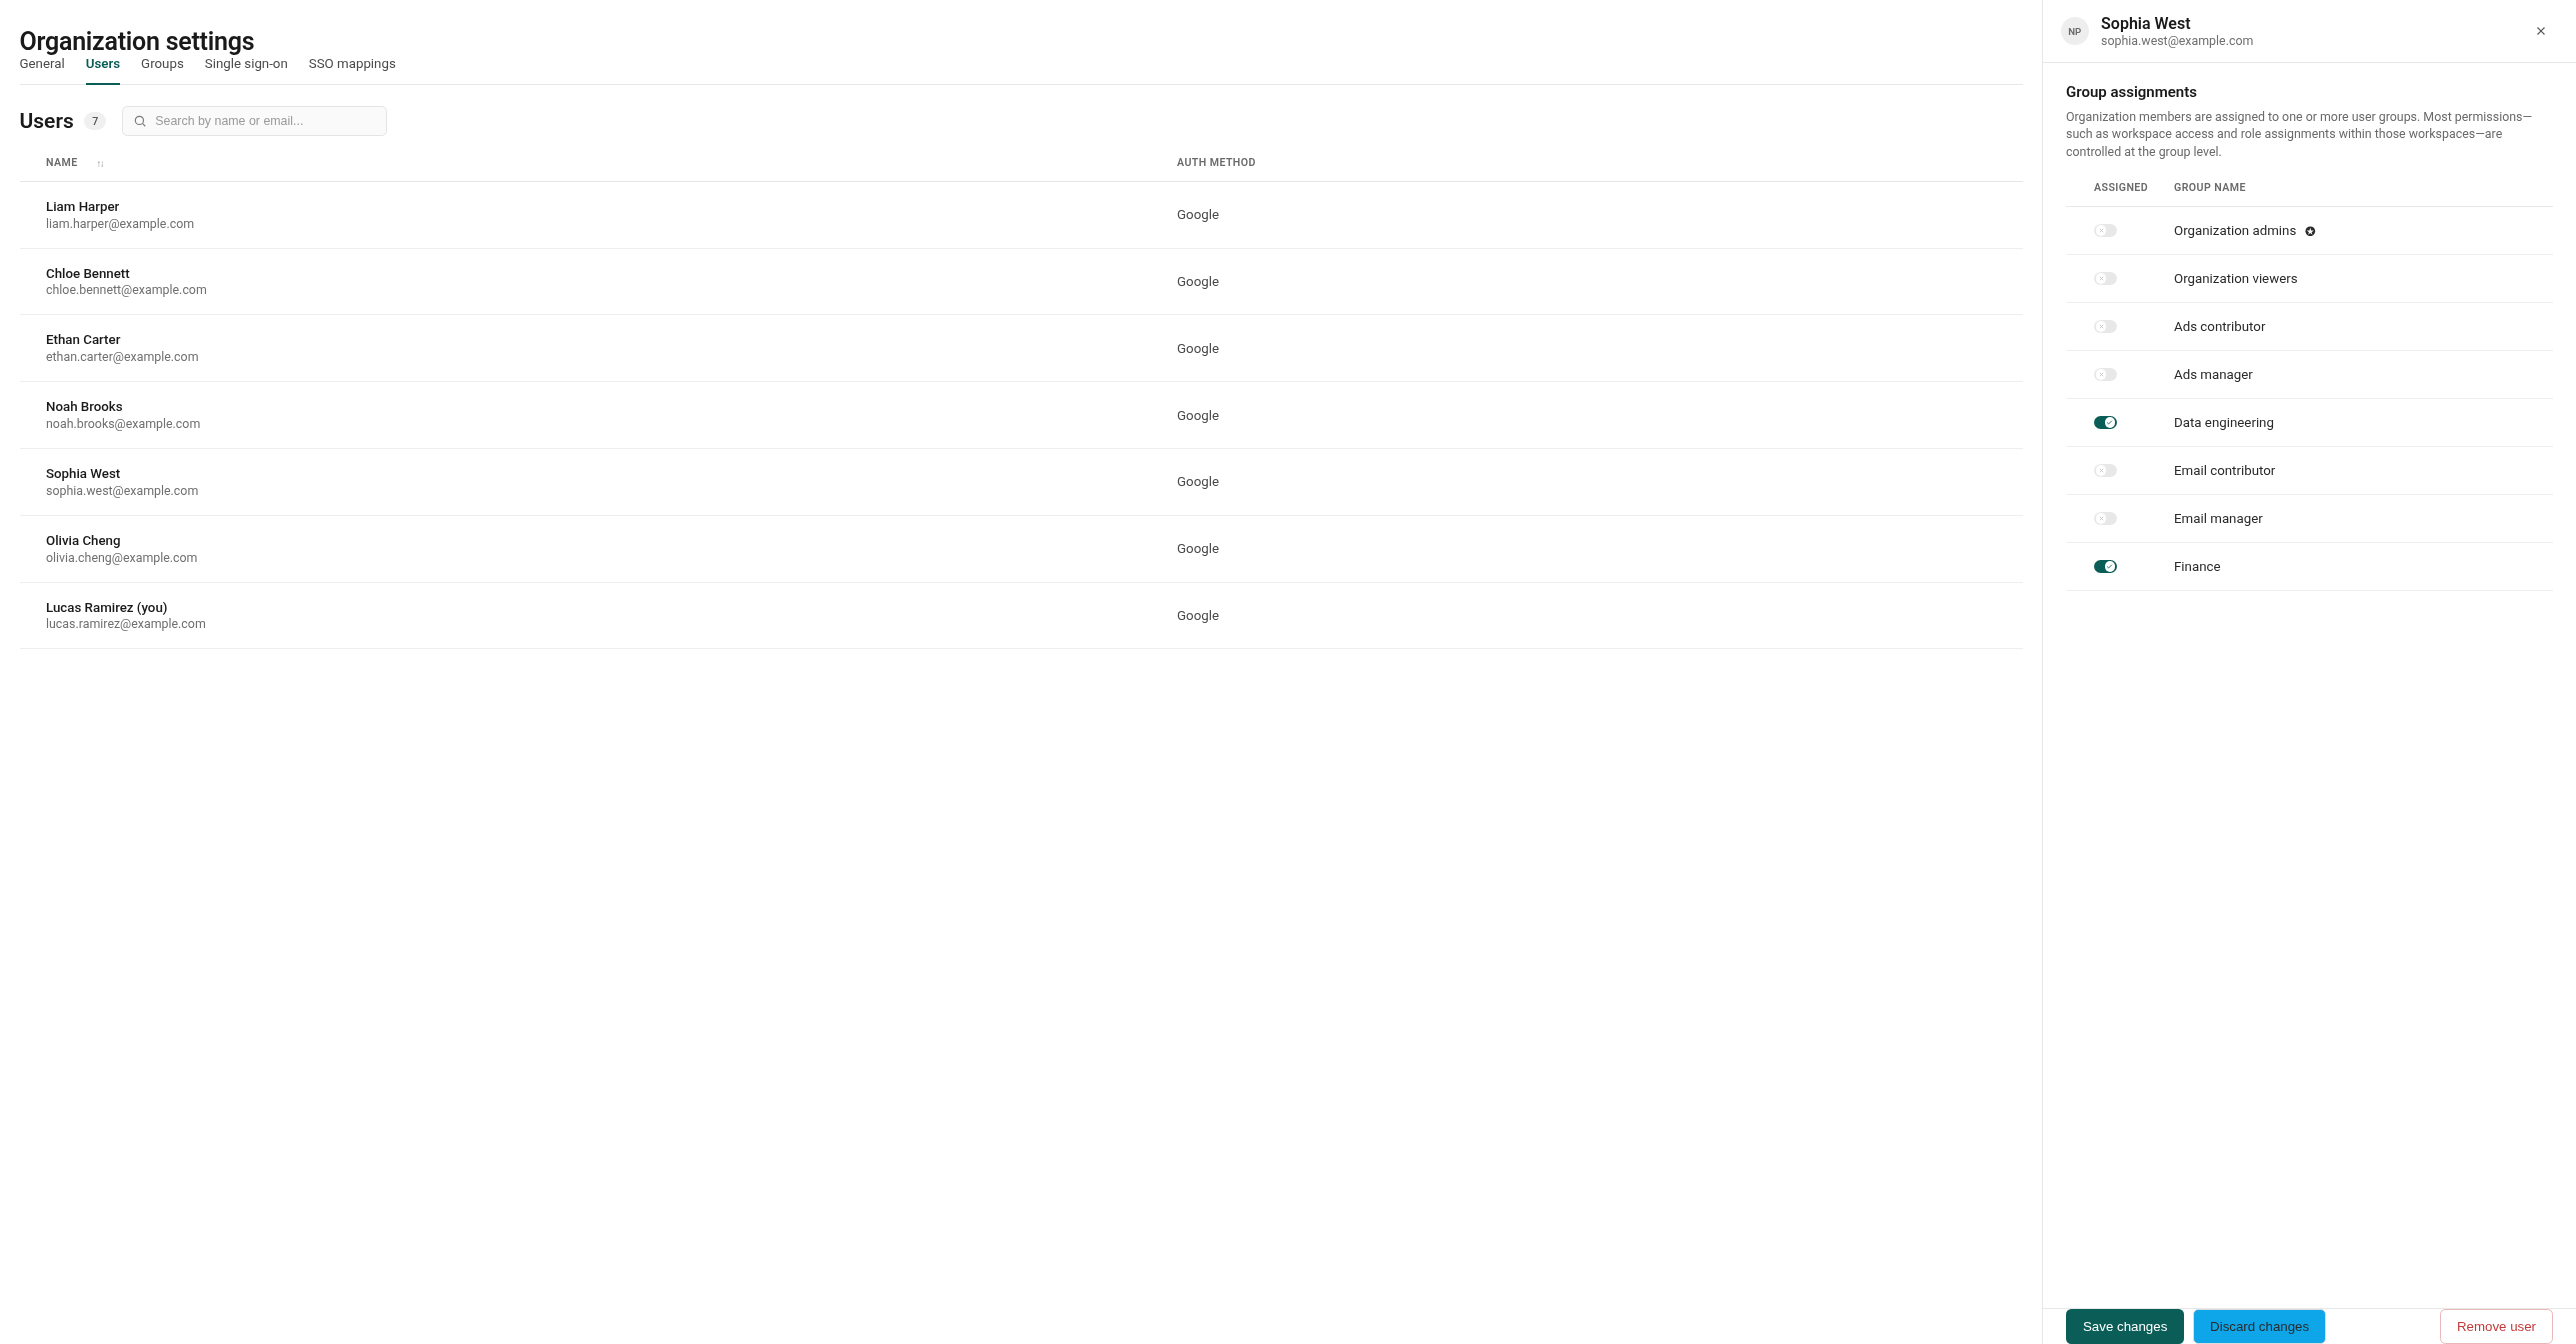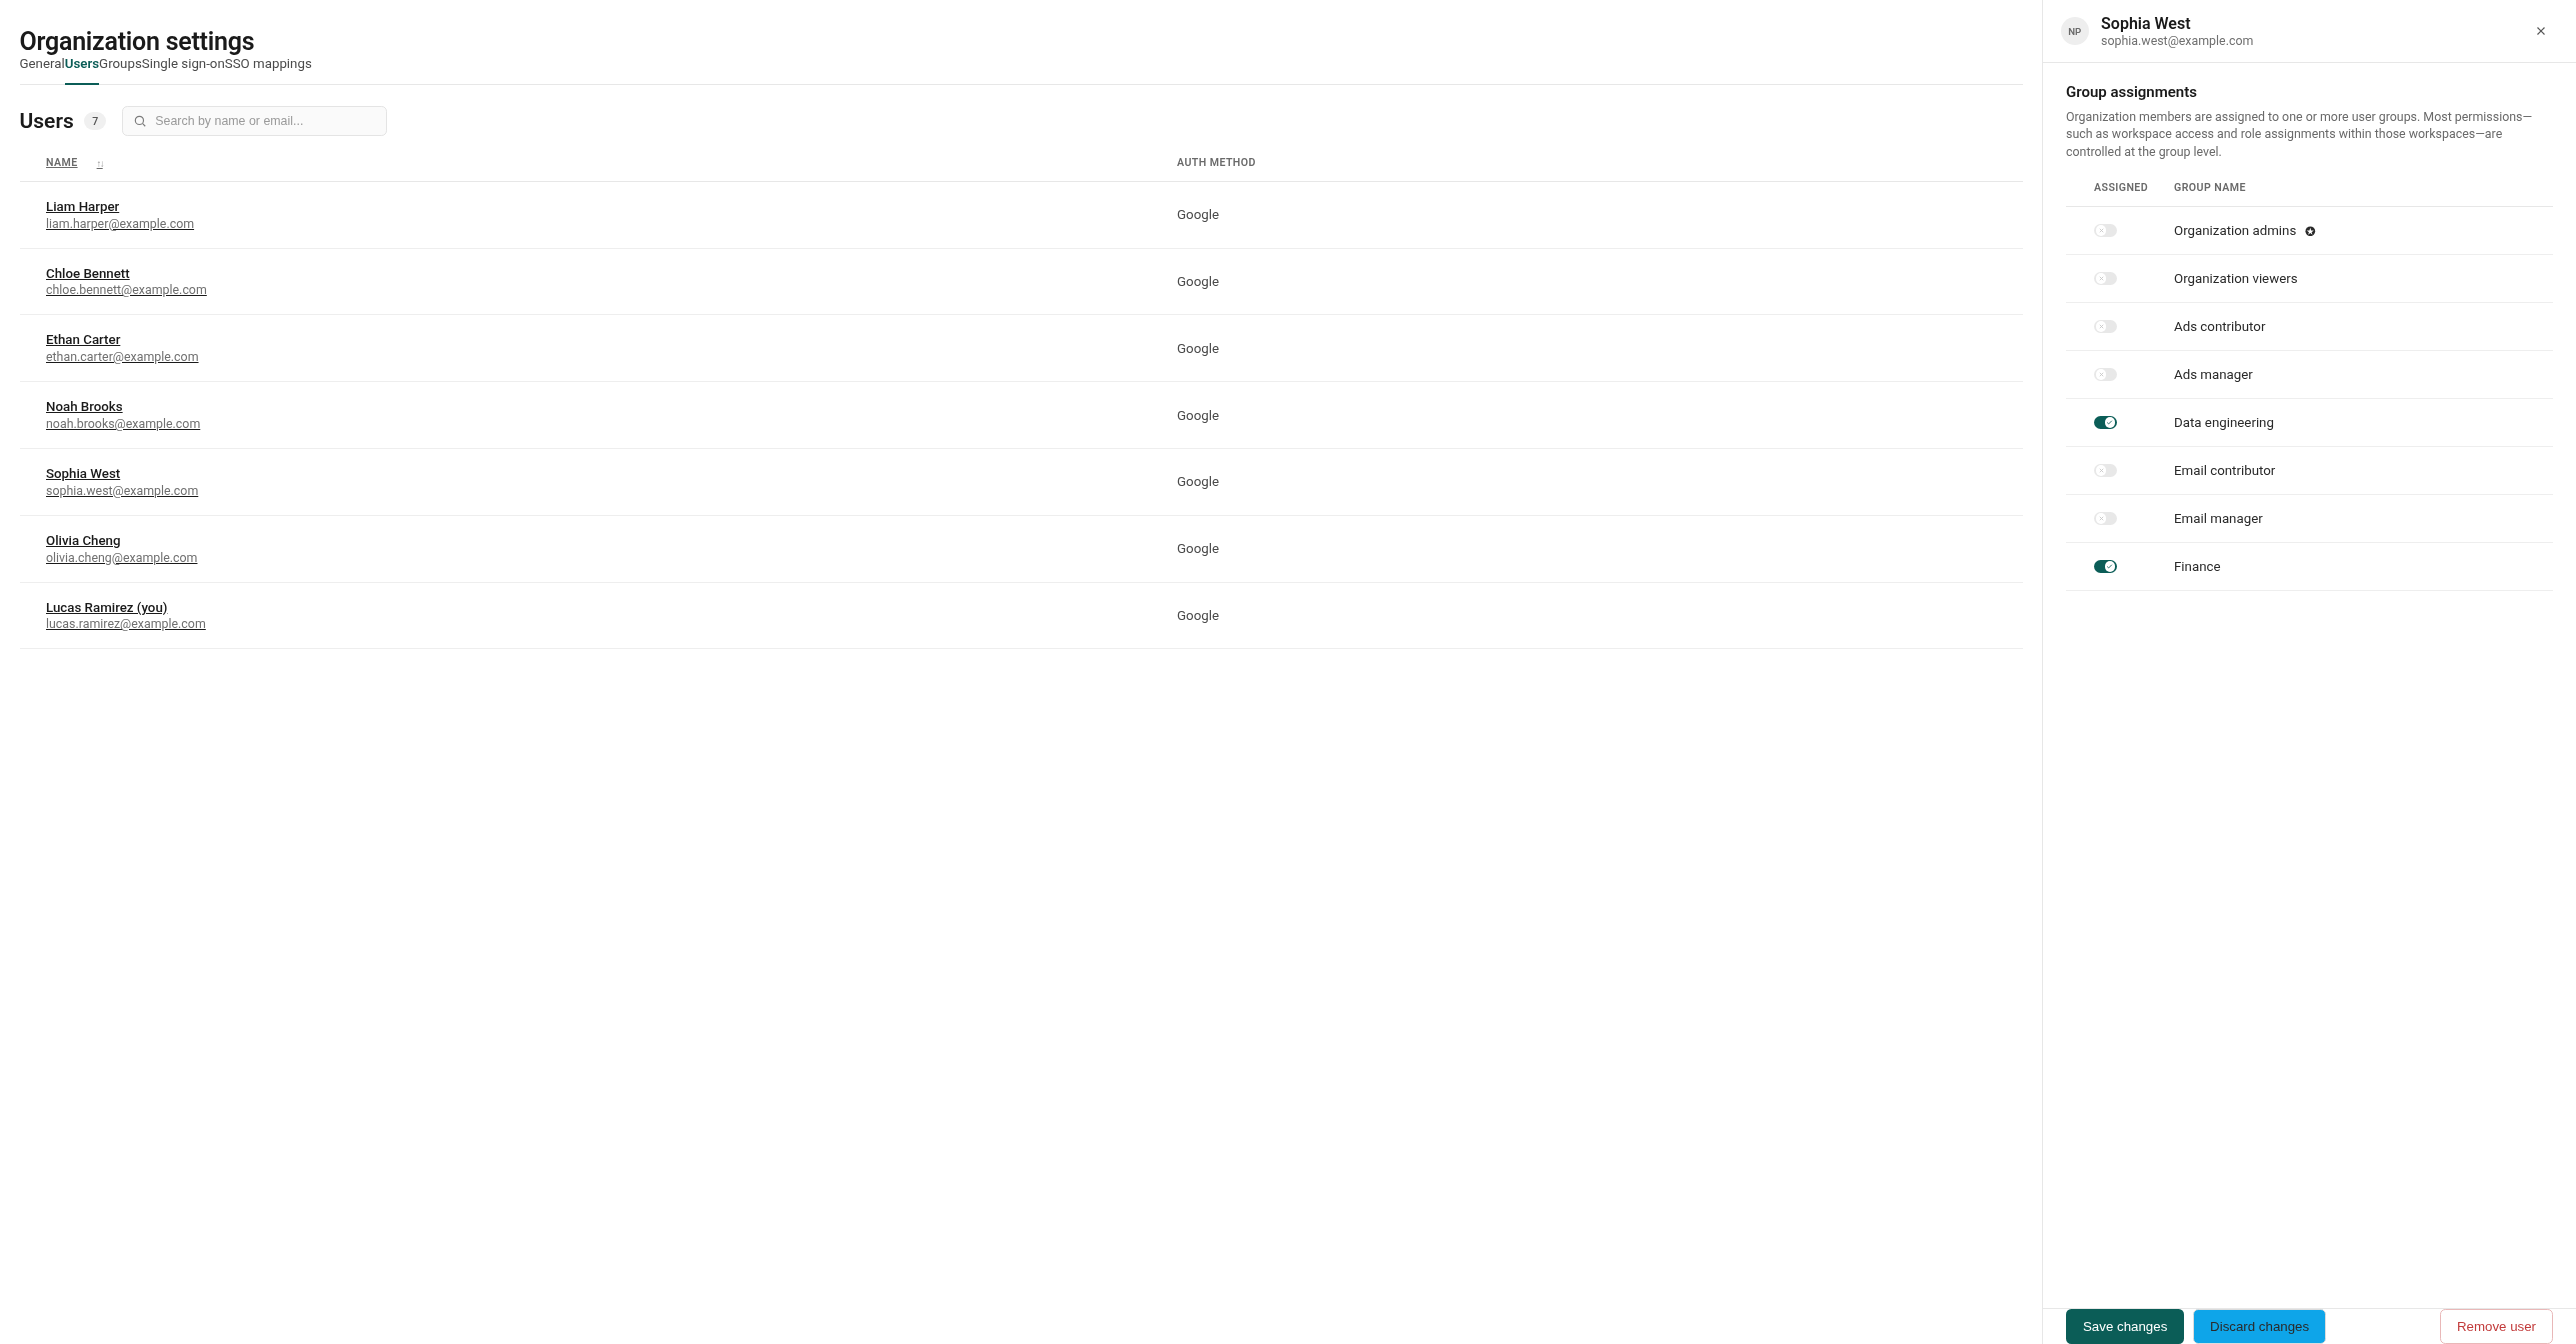--- a/index.html
+++ b/index.html
@@ -12,20 +12,21 @@
   }
   .app { display: flex; height: 100vh; }
   .main { flex: 1; padding: 26.5px 19.5px 0 19.5px; overflow-y: auto; }
   .page-title {
     font-size: 25px;
     font-weight: 600;
     letter-spacing: -0.01em;
   }
   .tabs {
     display: flex;
+    gap: 21px;
     border-bottom: 0.9px solid #e7e7e7;
     margin-bottom: 21px;
   }
   .tab {
     padding: 0 0 12.4px 0;
     font-size: 13.3px;
     color: #4b4b4b;
     cursor: pointer;
     border-bottom: 2.7px solid transparent;
     margin-bottom: -0.9px;
@@ -77,21 +78,21 @@
   .search-input::placeholder { color: #9a9a9a; }
   .table-head {
     display: flex;
     padding: 0 26.5px 12.4px 26.5px;
     border-bottom: 0.9px solid #e7e7e7;
     font-size: 10.6px;
     font-weight: 600;
     letter-spacing: 0.04em;
     color: #6a6a6a;
   }
-  .col-name { flex: 0 0 58%; display: flex; align-items: flex-end; gap: 19px; text-decoration: underline; }
+  .col-name { flex: 0 0 58%; display: flex; align-items: flex-end; gap: 19px; }
   .col-auth { flex: 1; }
   .sort-icon { color: #9a9a9a; font-size: 9.7px; letter-spacing: -1.8px; }
   .user-row {
     display: flex;
     align-items: center;
     padding: 17px 26.5px;
     border-bottom: 0.9px solid #eeeeee;
   }
   .user-name { font-size: 13.3px; font-weight: 500; color: #1a1a1a; margin-bottom: 1.8px; }
   .user-email { font-size: 12.4px; color: #707070; }

